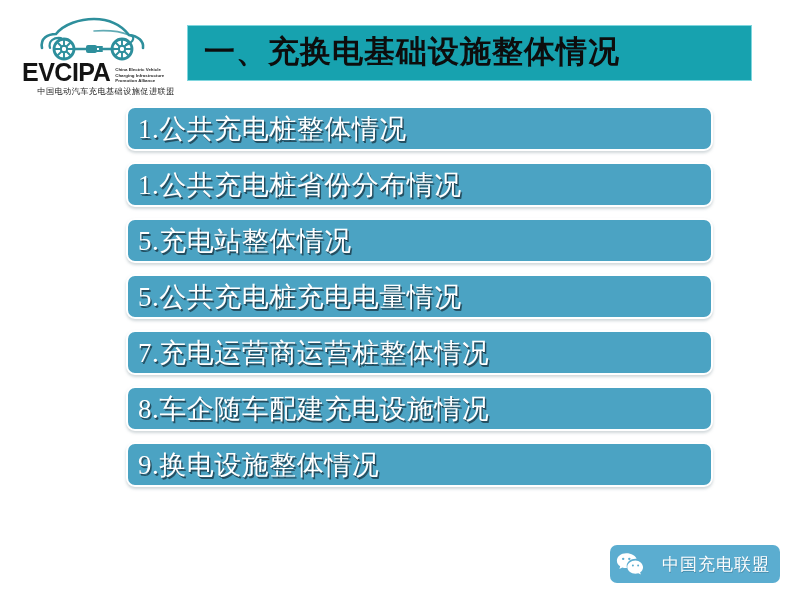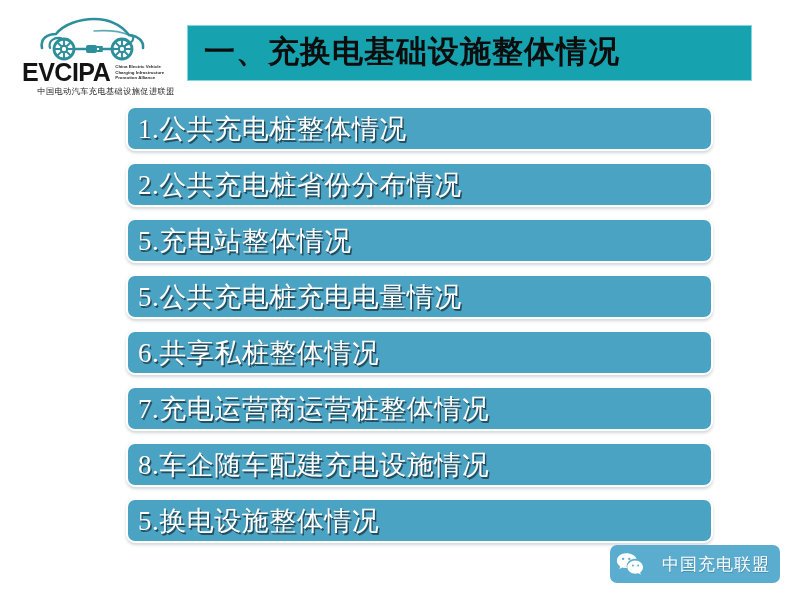--- a/index.html
+++ b/index.html
@@ -38,21 +38,21 @@
     width: 128px;
     height: 50px;
   }
   #logo-wordmark-row {
     position: absolute;
     left: 8px;
     top: 50px;
     width: 164px;
     height: 24px;
     display: flex;
-    align-items: center;
+    align-items: flex-end;
   }
   #logo-wordmark {
     font-family: "Liberation Sans", sans-serif;
     font-weight: bold;
     font-size: 25px;
     letter-spacing: -0.5px;
     color: #141414;
     line-height: 24px;
   }
   #logo-en-lines {
@@ -211,39 +211,36 @@
 
   <div id="header-bar">
     <div id="header-title">一、充换电基础设施整体情况</div>
   </div>
 
   <div id="toc-list">
     <div class="toc-item">
       <span class="toc-label">1.公共充电桩整体情况</span>
     </div>
     <div class="toc-item">
-      <span class="toc-label">2.公共充电桩省份分布情况</span>
+      <span class="toc-label">1.公共充电桩省份分布情况</span>
     </div>
     <div class="toc-item">
       <span class="toc-label">5.充电站整体情况</span>
     </div>
     <div class="toc-item">
       <span class="toc-label">5.公共充电桩充电电量情况</span>
     </div>
     <div class="toc-item">
-      <span class="toc-label">6.共享私桩整体情况</span>
-    </div>
-    <div class="toc-item">
       <span class="toc-label">7.充电运营商运营桩整体情况</span>
     </div>
     <div class="toc-item">
       <span class="toc-label">8.车企随车配建充电设施情况</span>
     </div>
     <div class="toc-item">
-      <span class="toc-label">5.换电设施整体情况</span>
+      <span class="toc-label">9.换电设施整体情况</span>
     </div>
   </div>
 
   <div id="watermark">
     <svg id="wechat-icon" viewBox="0 0 32 27">
       <g fill="#ffffff">
         <path d="M11.6 1.2 C5.6 1.2 1 5.1 1 9.8 c0 2.6 1.5 4.9 3.8 6.4 l-0.9 3.0 3.3 -1.7
                  c1.3 0.4 2.7 0.6 4.1 0.6 0.4 0 0.8 0 1.2 -0.06 -0.2 -0.7 -0.3 -1.4 -0.3 -2.1
                  0 -4.6 4.5 -8.3 10.1 -8.3 0.4 0 0.8 0.02 1.2 0.06 C22.6 4.2 17.7 1.2 11.6 1.2 z"></path>
         <path d="M22.3 9.4 c-5.2 0 -9.4 3.4 -9.4 7.6 0 4.2 4.2 7.6 9.4 7.6 1.1 0 2.2 -0.2 3.2 -0.5

